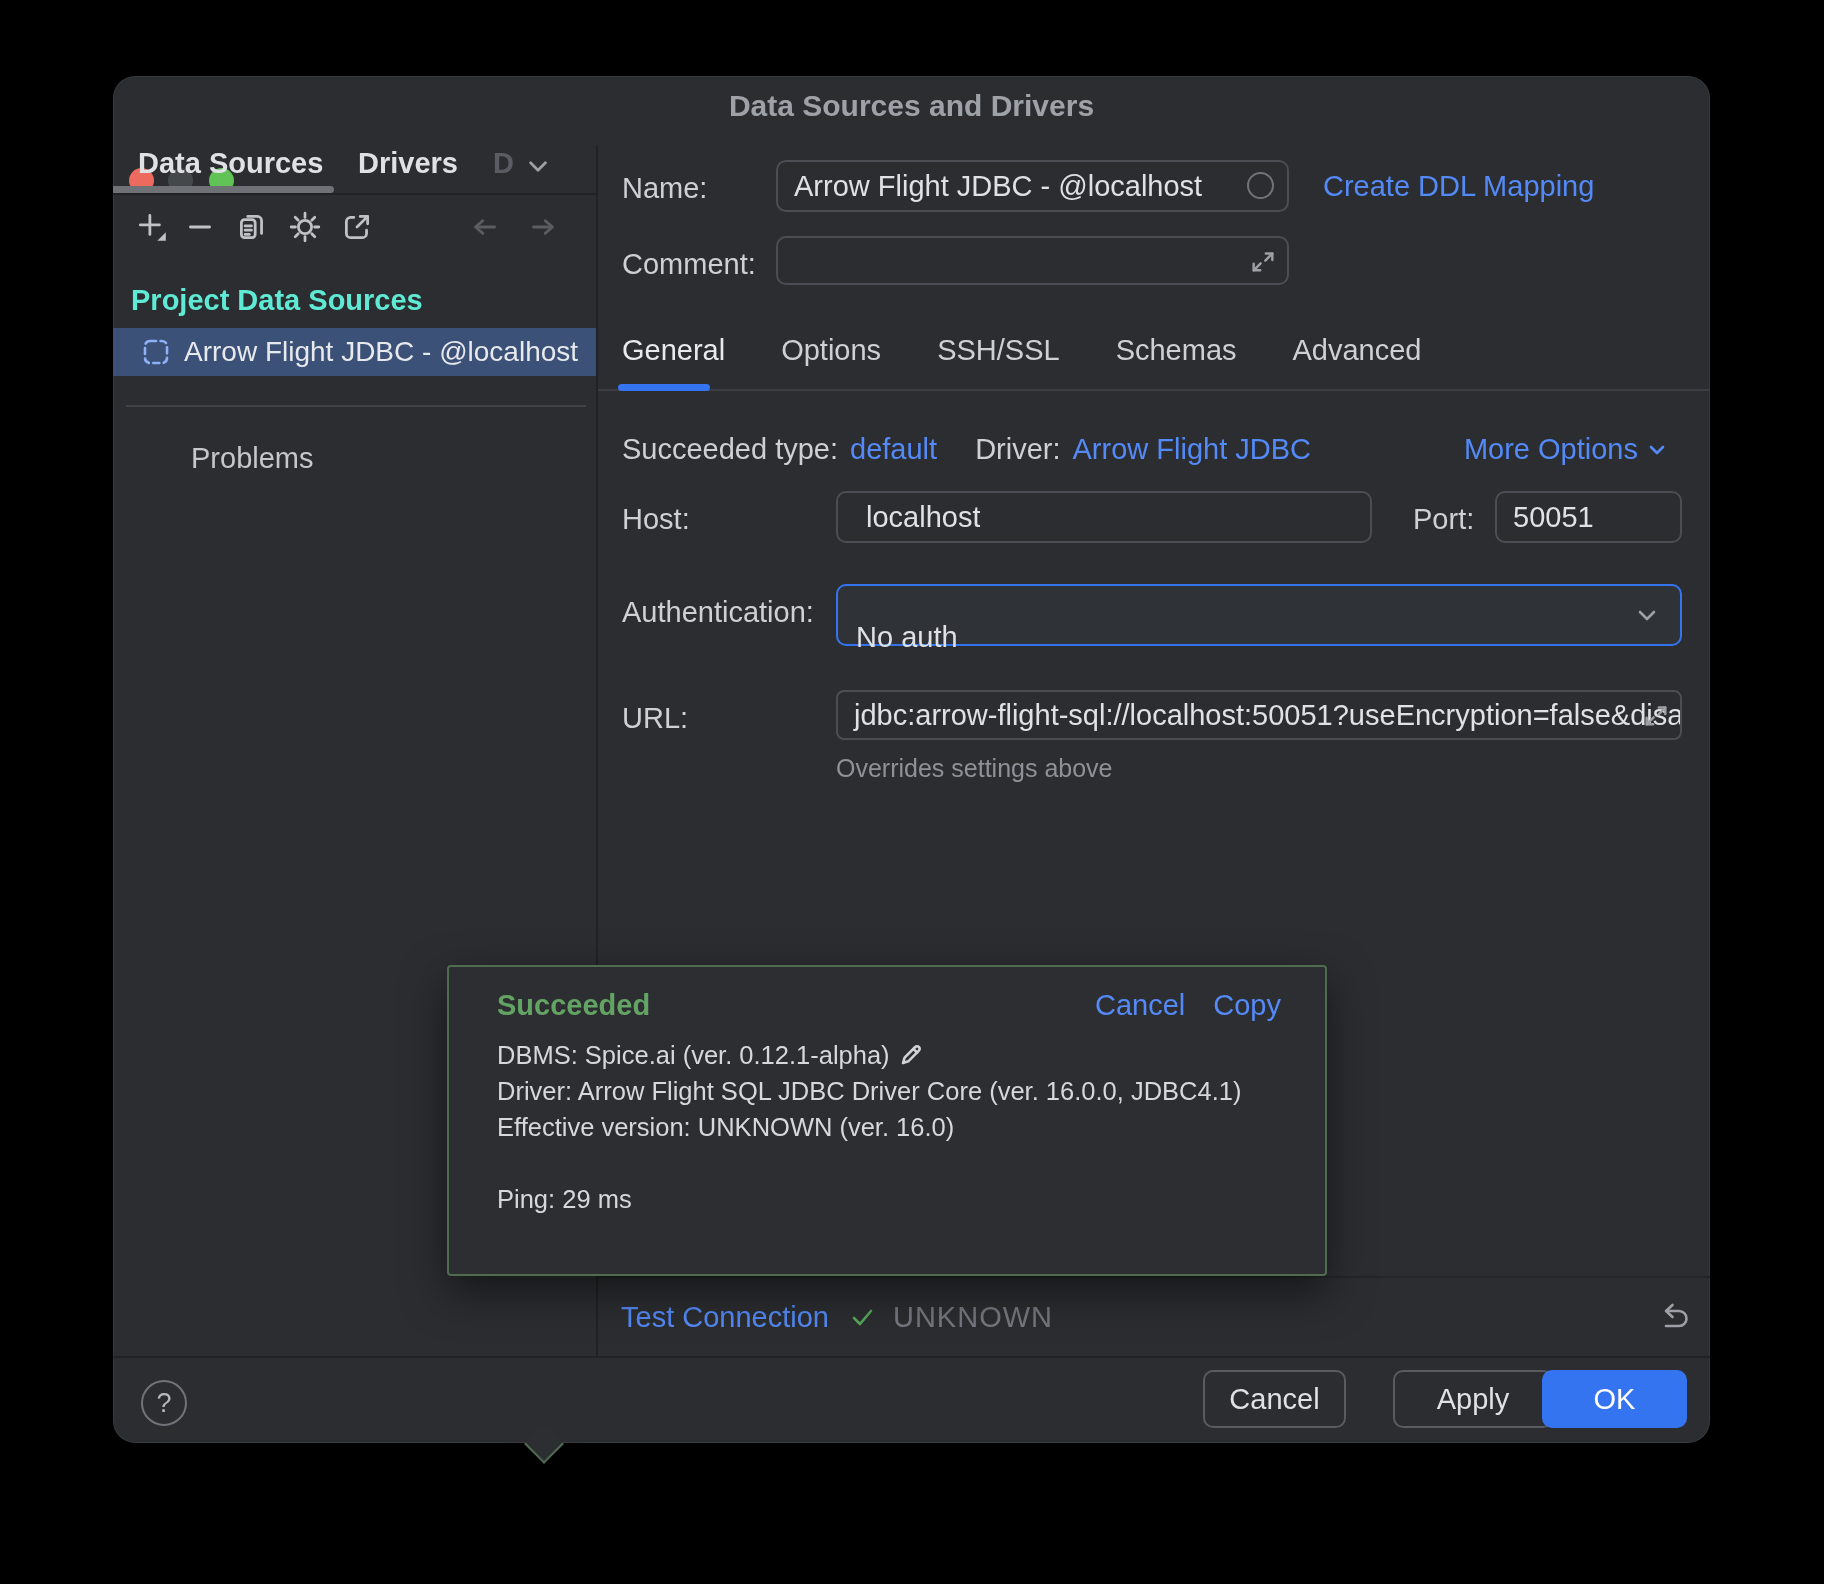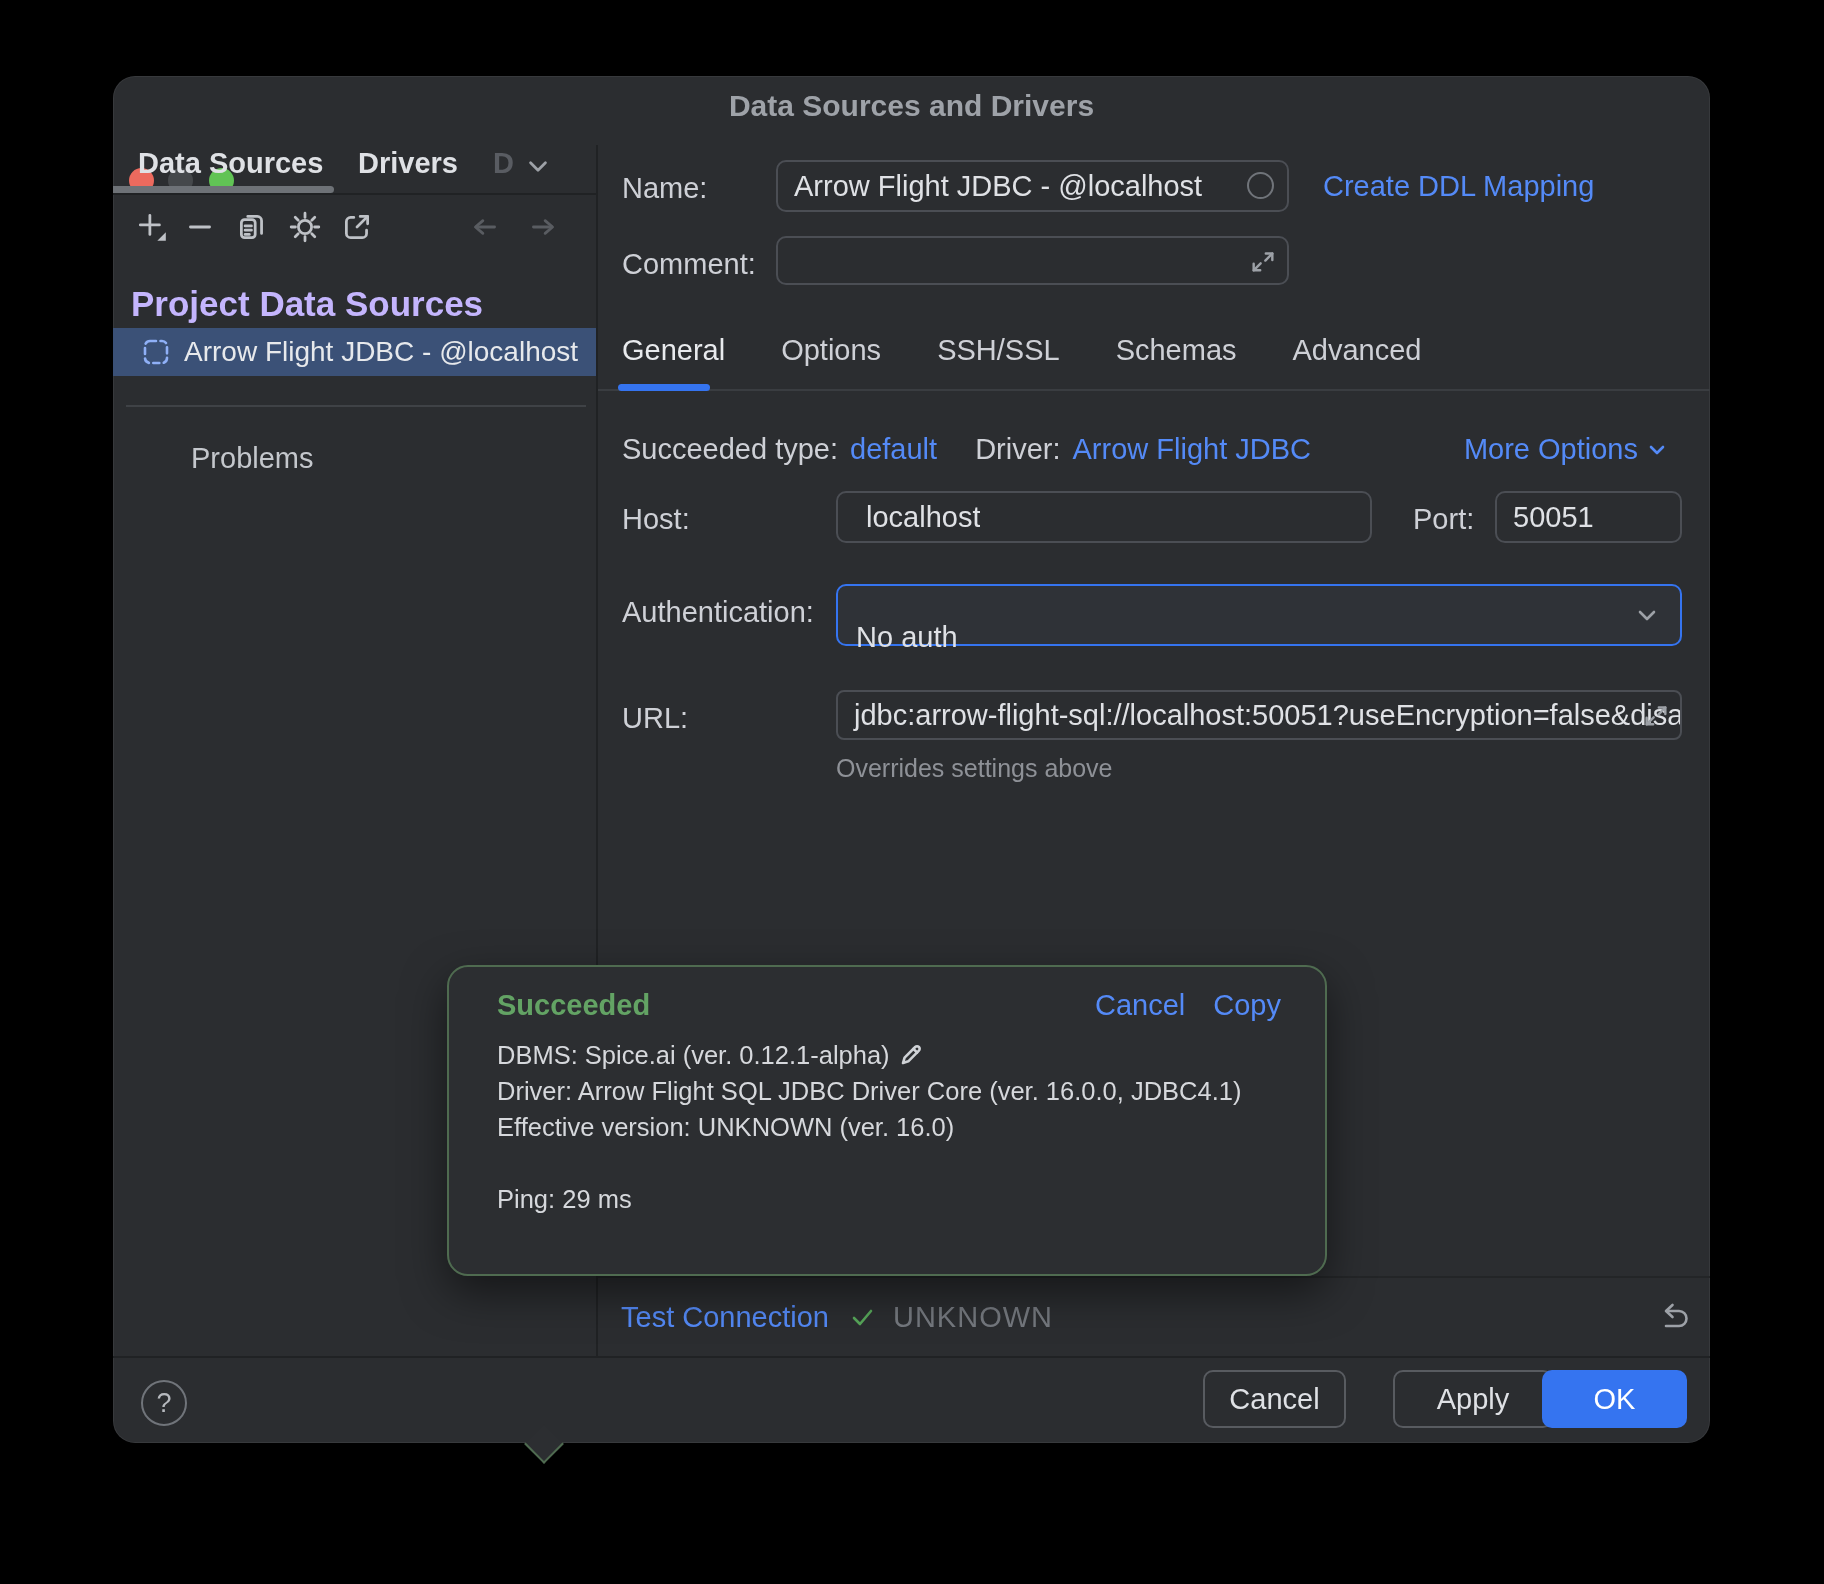--- a/index.html
+++ b/index.html
@@ -15,21 +15,21 @@
   .win-title{position:absolute;left:0;right:0;top:13px;text-align:center;font-size:30px;font-weight:bold;color:#9ea2a8;}
   
   .lp-tabbar{position:absolute;left:0;top:69px;width:483px;height:48px;border-bottom:2px solid #202224;}
   .lp-tab{position:absolute;top:2px;font-size:29px;font-weight:bold;color:#dfe1e5;}
   .lp-tab-underline{position:absolute;left:0;top:110px;width:221px;height:7px;background:#6e7277;border-radius:0 4px 4px 0;z-index:2;}
   .lp-tab-fade{color:#595c62;}
   .lp-toolbar{position:absolute;left:0;top:128px;width:483px;height:50px;}
   .tb-ic{position:absolute;top:6px;width:34px;height:34px;color:#bfc2c7;}
   .tb-ic svg{width:34px;height:34px;display:block;}
   .tb-dim{color:#595c61;}
-  .tree-header{position:absolute;left:18px;top:208px;font-size:35px;font-weight:bold;color:#c4b5fd;}
+  .tree-header{position:absolute;left:18px;top:208px;font-size:29px;font-weight:bold;color:#5eead4;}
   .tree-row{position:absolute;left:0;top:252px;width:483px;height:48px;background:#3b5177;display:flex;align-items:center;}
   .tree-row .db-ic{margin-left:28px;width:30px;height:30px;flex:0 0 auto;}
   .tree-row .lbl{margin-left:13px;font-size:28px;color:#e7e9ec;white-space:nowrap;}
   .lp-sep{position:absolute;left:13px;top:329px;width:460px;height:2px;background:#3f4246;}
   .problems{position:absolute;left:78px;top:366px;font-size:29px;color:#c4c7cc;}
   .lp-divider{position:absolute;left:483px;top:69px;width:2px;height:1211px;background:#202224;}
   
   .flabel{position:absolute;left:509px;font-size:29px;color:#ced0d6;}
   .input{position:absolute;background:transparent;border:2px solid #4b4e54;border-radius:10px;
     box-sizing:border-box;display:flex;align-items:center;font-size:29px;color:#dfe1e5;}
@@ -55,21 +55,21 @@
   .port-label{top:427px;left:1300px !important;}
   .port-input{left:1382px;top:415px;width:187px;height:52px;}
   .auth-select{left:723px;top:508px;width:846px;height:62px;border:2.5px solid #3574f0;background:#2f3237;border-radius:10px;}
   .auth-select .val{padding-left:22px;}
   .auth-chev{position:absolute;right:18px;top:50%;transform:translateY(-50%);width:30px;height:30px;color:#9da1a7;}
   .url-input{left:723px;top:614px;width:846px;height:50px;border-radius:8px;}
   .url-input .val{padding-right:46px;}
   .url-note{position:absolute;left:723px;top:678px;font-size:25px;color:#8e9197;}
   
   .popup{position:absolute;left:334px;top:889px;width:880px;height:311px;background:#2c2e31;border:2px solid #4f6b50;
-    border-radius:21px;box-sizing:border-box;box-shadow:0 16px 44px rgba(0,0,0,.5);z-index:5;}
+    border-radius:4px;box-sizing:border-box;box-shadow:0 16px 44px rgba(0,0,0,.5);z-index:5;}
   .popup-notch{position:absolute;bottom:-15px;left:417px;width:26px;height:26px;background:#2c2e31;
     border-right:2px solid #4f6b50;border-bottom:2px solid #4f6b50;transform:rotate(45deg);z-index:6;}
   .popup-status{position:absolute;left:48px;top:22px;font-size:29px;font-weight:bold;color:#63a364;}
   .popup-links{position:absolute;right:44px;top:22px;font-size:29px;display:flex;gap:28px;}
   .popup-body{position:absolute;left:48px;top:70px;font-size:25.5px;color:#d6d8dc;line-height:36px;white-space:nowrap;}
   .popup-body .pencil{display:inline-block;width:26px;height:26px;vertical-align:-4px;margin-left:8px;color:#cfd2d6;}
   .popup-spacer{height:36px;}
   
   .statusbar{position:absolute;left:485px;top:1200px;width:1112px;height:80px;border-top:2px solid #232527;
     display:flex;align-items:center;box-sizing:border-box;}

